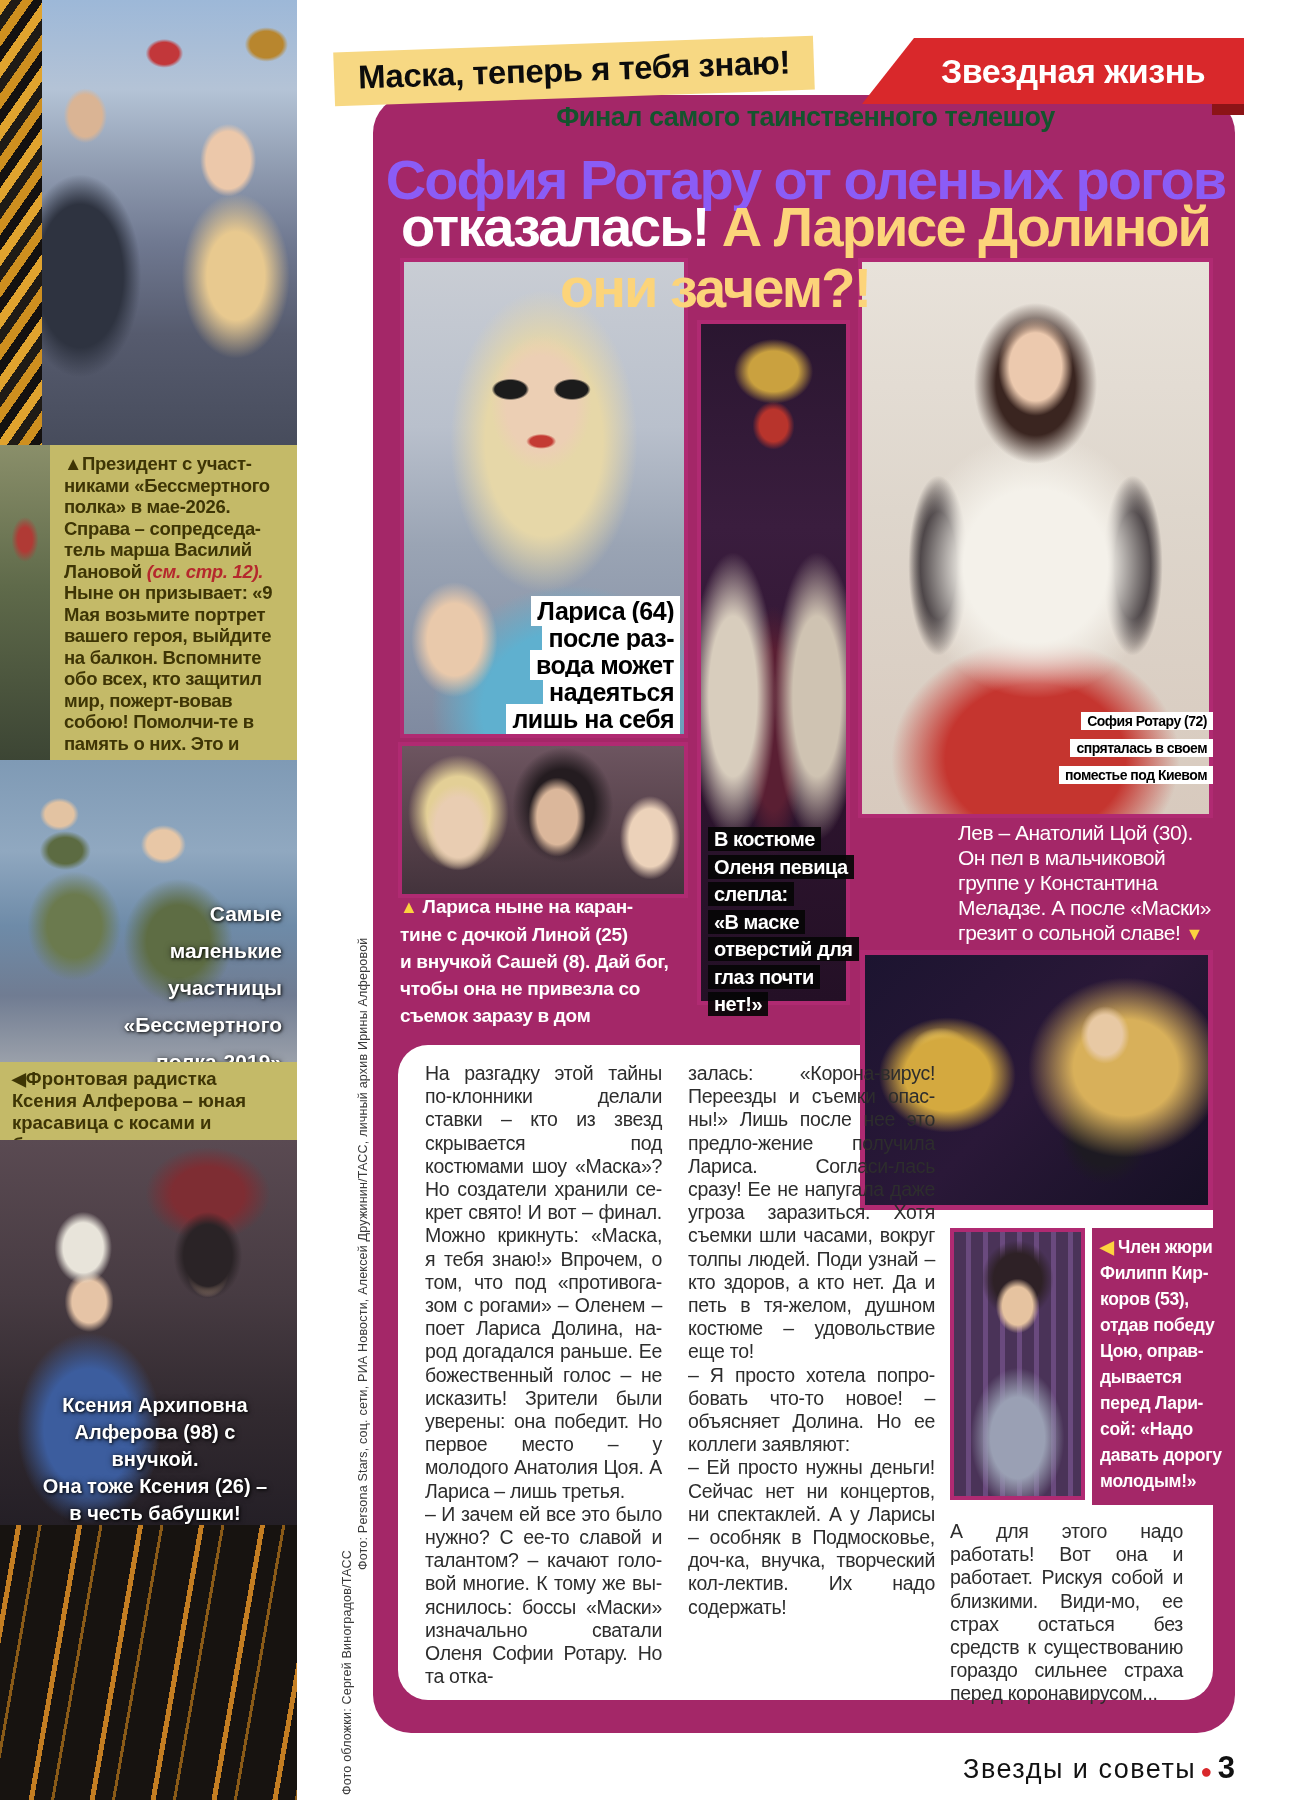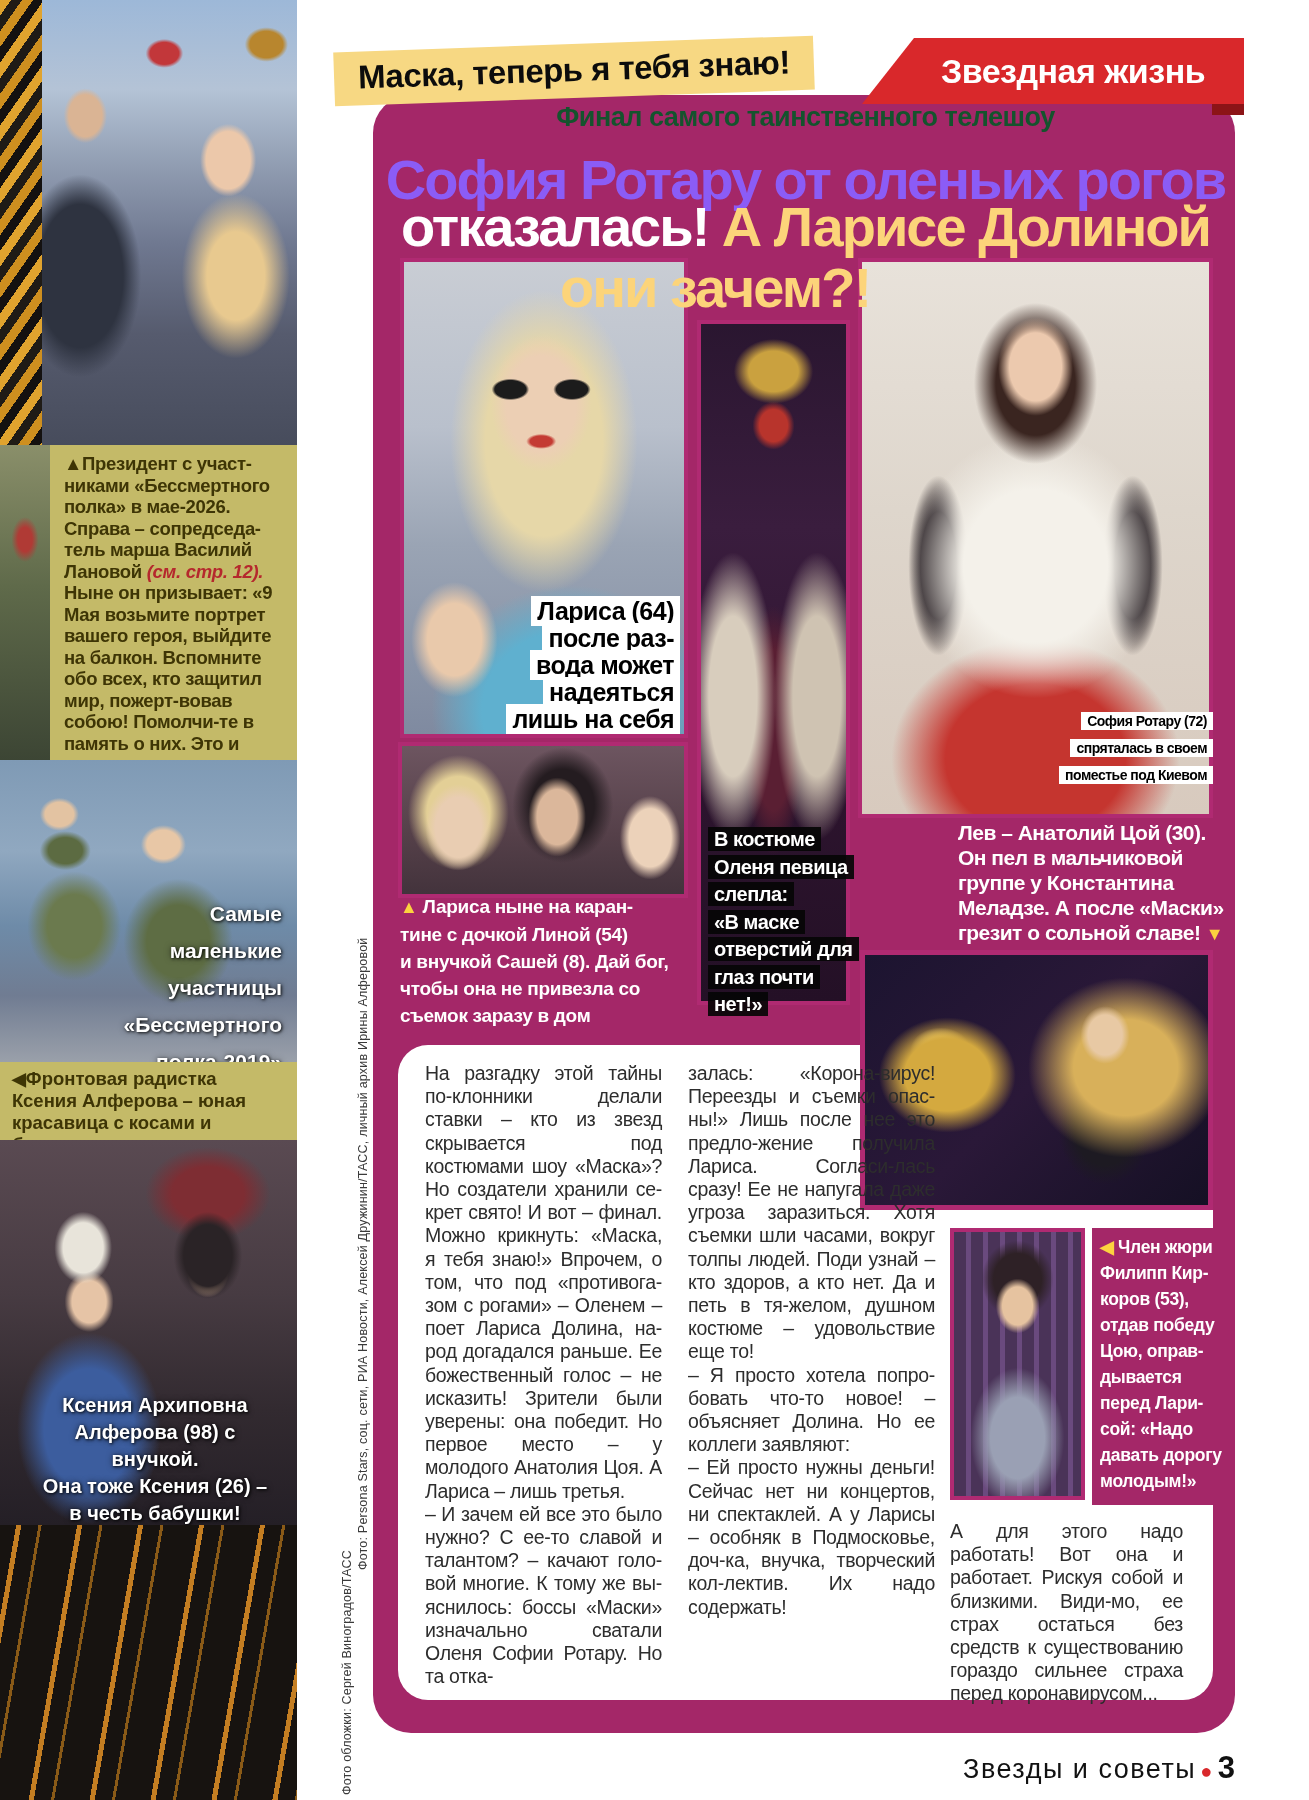--- a/index.html
+++ b/index.html
@@ -142,21 +142,21 @@
   .strip-w{background:#fff;color:#000;display:inline;padding:1px 6px;
     -webkit-box-decoration-break:clone;box-decoration-break:clone;white-space:pre-line;}
   .strip-b{background:rgba(5,5,5,.92);color:#fff;display:inline;padding:1px 6px;
     -webkit-box-decoration-break:clone;box-decoration-break:clone;white-space:pre-line;}
   #caption-larisa{left:430px;top:598px;width:250px;text-align:right;font-weight:bold;
     font-size:25px;line-height:27px;z-index:3;letter-spacing:-0.5px;}
   #caption-deer{left:708px;top:826px;width:150px;text-align:left;font-weight:bold;
     font-size:20px;line-height:27.5px;z-index:3;letter-spacing:-0.5px;}
   #caption-rotaru{left:968px;top:708px;width:245px;text-align:right;font-weight:bold;
     font-size:14px;line-height:27px;z-index:3;letter-spacing:-0.5px;}
-  #caption-lev{left:958px;top:820px;width:275px;color:#fff;font-weight:bold;
+  #caption-lev{left:958px;top:820px;width:275px;color:#fff;font-weight:normal;
     font-size:21px;line-height:25px;z-index:3;letter-spacing:-0.5px;}
   #caption-family{left:400px;top:893px;width:312px;color:#fff;font-weight:bold;
     font-size:19px;line-height:27px;z-index:3;letter-spacing:-0.3px;}
   #caption-kirkorov{left:1092px;top:1228px;width:143px;height:277px;background:#a42768;
     color:#fff;font-weight:bold;font-size:17.5px;line-height:26px;padding:6px 8px;
     box-sizing:border-box;z-index:3;letter-spacing:-0.3px;}
   .tri{color:#fcd23f;font-size:18px;}
 
   
   #white-panel{left:398px;top:1045px;width:815px;height:655px;background:#ffffff;border-radius:30px;z-index:1;}
@@ -236,21 +236,21 @@
 глаз почти нет!»</span></div>
   <div id="caption-rotaru" class="abs"><span class="strip-w">София Ротару (72)
 спряталась в своем
 поместье под Киевом</span></div>
   <div id="caption-lev" class="abs"><span class="pre">Лев – Анатолий Цой (30).
 Он пел в мальчиковой
 группе у Константина
 Меладзе. А после «Маски»
 грезит о сольной славе! </span><span class="tri">▼</span></div>
   <div id="caption-family" class="abs"><span class="tri">▲</span><span class="pre"> Лариса ныне на каран-
-тине с дочкой Линой (54)
+тине с дочкой Линой (25)
 и внучкой Сашей (8). Дай бог,
 чтобы она не привезла со
 съемок заразу в дом</span></div>
   <div id="caption-kirkorov" class="abs"><span class="tri">◀</span><span class="pre"> Член жюри
 Филипп Кир-
 коров (53),
 отдав победу
 Цою, оправ-
 дывается
 перед Лари-

